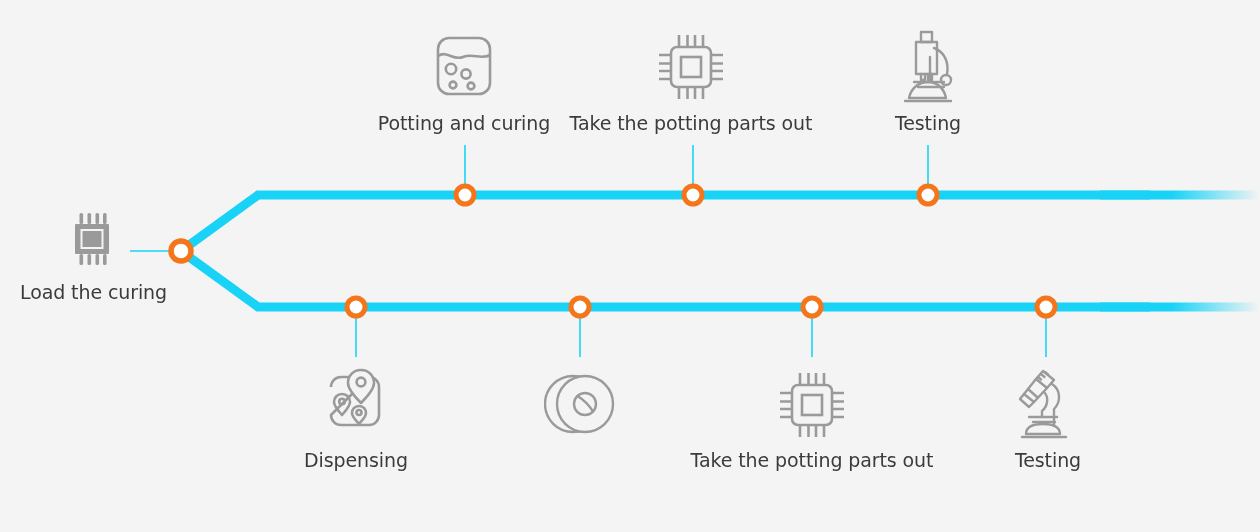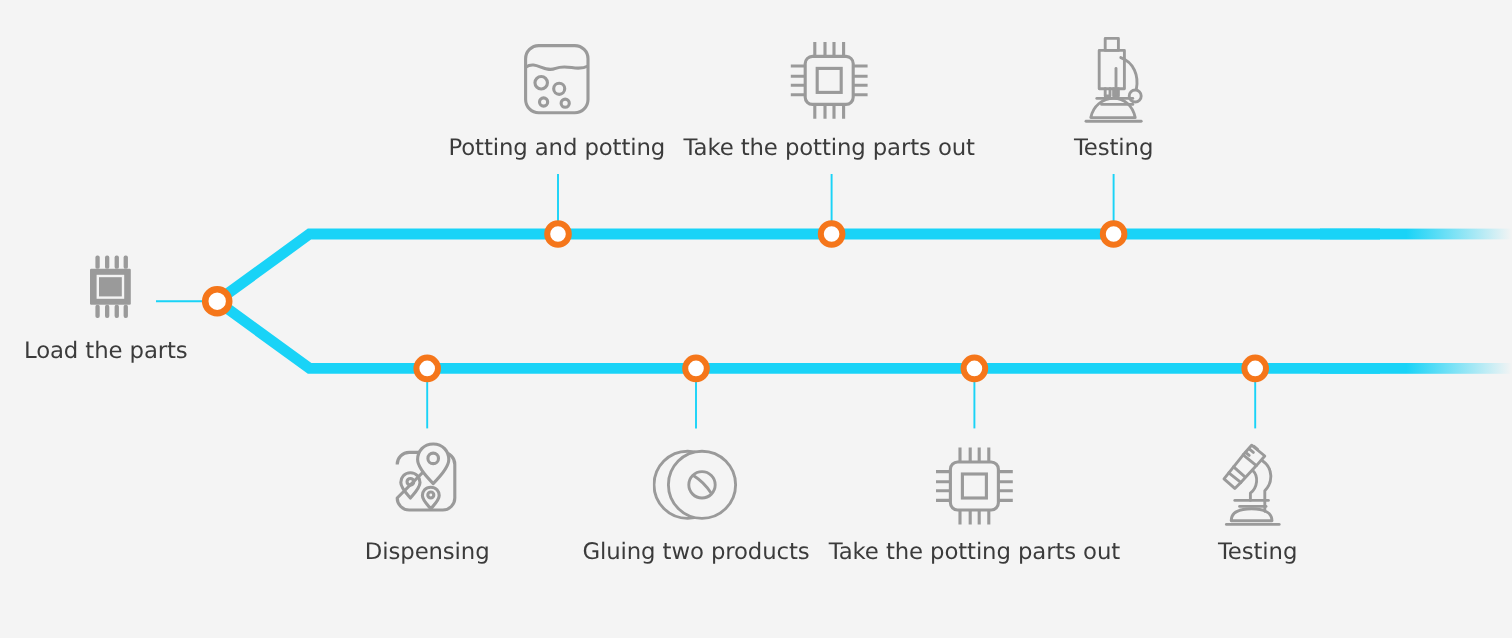--- a/index.html
+++ b/index.html
@@ -104,33 +104,33 @@
         <rect x="40.0" y="3" width="3.6" height="11" rx="1.6"></rect>
         <rect x="16.5" y="44" width="3.6" height="11" rx="1.6"></rect>
         <rect x="24.5" y="44" width="3.6" height="11" rx="1.6"></rect>
         <rect x="32.5" y="44" width="3.6" height="11" rx="1.6"></rect>
         <rect x="40.0" y="44" width="3.6" height="11" rx="1.6"></rect>
       </g>
       <rect x="17.5" y="19" width="23" height="20" fill="#f4f4f4"></rect>
       <rect x="19.5" y="21" width="19" height="16" fill="#9a9a9a"></rect>
     </svg>
   </div>
-  <div class="node-label" style="left:20px; top:281px;">Load the parts</div>
+  <div class="node-label" style="left:20px; top:281px;">Load the curing</div>
 
   <div class="icon-box" style="left:464px; top:34px;">
     <svg width="62" height="66" viewBox="0 0 62 66" fill="none" stroke="#9a9a9a" stroke-width="2.6">
       <rect x="5" y="4" width="52" height="56" rx="11"></rect>
       <path d="M5 22 C 14 16, 20 27, 30 23 C 40 19, 48 26, 57 21"></path>
       <circle cx="18" cy="35" r="5.2"></circle>
       <circle cx="33" cy="40" r="4.6"></circle>
       <circle cx="20" cy="51" r="3.4"></circle>
       <circle cx="38" cy="52" r="3.4"></circle>
     </svg>
   </div>
-  <div class="node-label label-center" style="left:464px; top:112px;">Potting and potting</div>
+  <div class="node-label label-center" style="left:464px; top:112px;">Potting and curing</div>
 
   <div class="icon-box" style="left:691px; top:32px;">
     <svg width="68" height="70" viewBox="0 0 68 70" fill="none" stroke="#9a9a9a" stroke-width="2.6">
       <rect x="14" y="15" width="40" height="40" rx="6"></rect>
       <rect x="24" y="25" width="20" height="20"></rect>
       <path d="M22 3 v12 M30.5 3 v12 M38 3 v12 M46 3 v12"></path>
       <path d="M22 55 v12 M30.5 55 v12 M38 55 v12 M46 55 v12"></path>
       <path d="M2 23 h12 M2 31.5 h12 M2 39 h12 M2 47 h12"></path>
       <path d="M54 23 h12 M54 31.5 h12 M54 39 h12 M54 47 h12"></path>
     </svg>
@@ -167,21 +167,20 @@
   <div class="node-label label-center" style="left:356px; top:449px;text-align:center;">Dispensing</div>
 
   <div class="icon-box" style="left:580px; top:370px;">
     <svg width="72" height="68" viewBox="0 0 72 68" fill="none" stroke="#9a9a9a" stroke-width="2.4">
       <circle cx="29" cy="34" r="28" fill="#f4f4f4"></circle>
       <circle cx="41" cy="34" r="28" fill="#f4f4f4"></circle>
       <circle cx="41" cy="34" r="11"></circle>
       <path d="M33.5 26 C 40 30, 45 35, 49 41.5"></path>
     </svg>
   </div>
-  <div class="node-label label-center" style="left:580px; top:449px;">Gluing two products</div>
 
   <div class="icon-box" style="left:812px; top:370px;">
     <svg width="68" height="70" viewBox="0 0 68 70" fill="none" stroke="#9a9a9a" stroke-width="2.6">
       <rect x="14" y="15" width="40" height="40" rx="6"></rect>
       <rect x="24" y="25" width="20" height="20"></rect>
       <path d="M22 3 v12 M30.5 3 v12 M38 3 v12 M46 3 v12"></path>
       <path d="M22 55 v12 M30.5 55 v12 M38 55 v12 M46 55 v12"></path>
       <path d="M2 23 h12 M2 31.5 h12 M2 39 h12 M2 47 h12"></path>
       <path d="M54 23 h12 M54 31.5 h12 M54 39 h12 M54 47 h12"></path>
     </svg>

